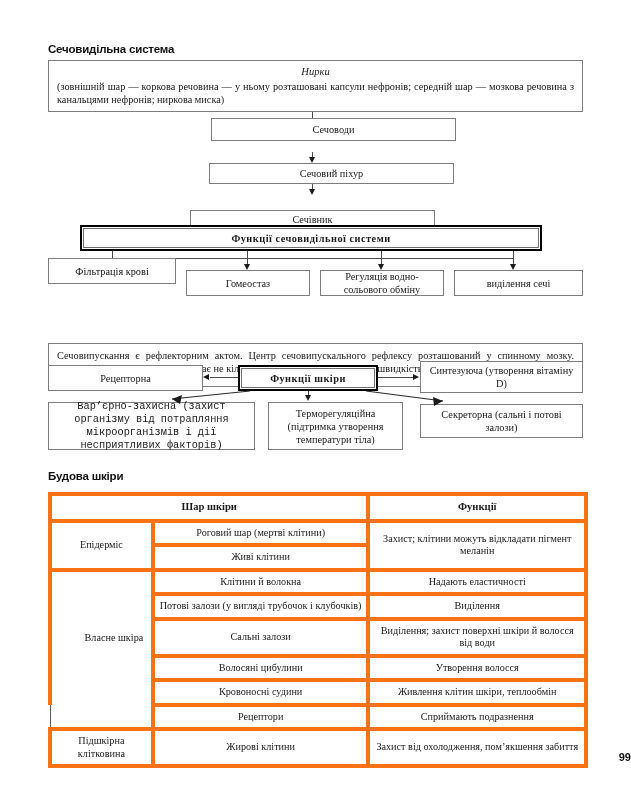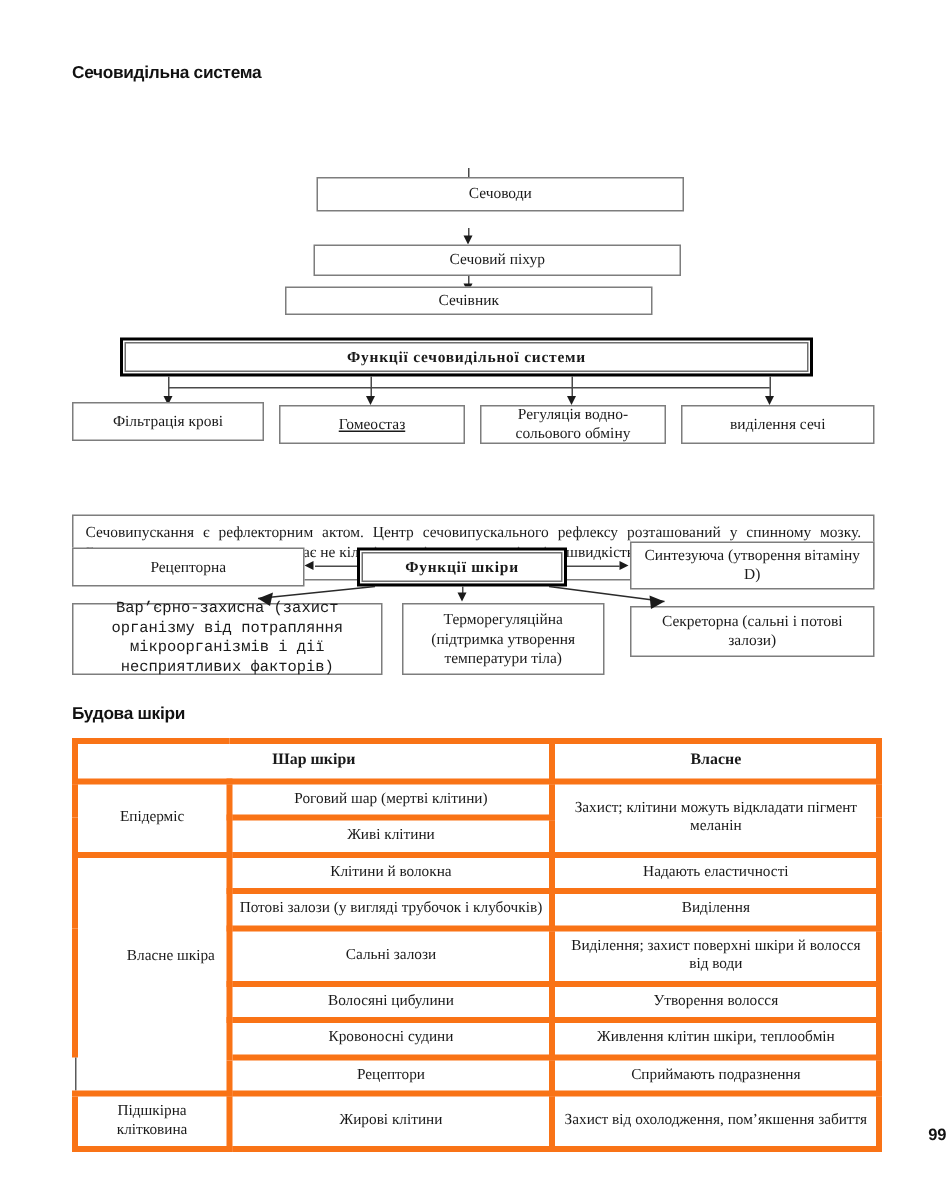--- a/index.html
+++ b/index.html
@@ -76,52 +76,56 @@
     font-weight:bold;font-size:11px;color:#111;
   }
 </style>
 </head>
 <body>
 
 <div class="page">
 
   <div class="section-head" id="head-urinary">Сечовидільна система</div>
 
+  <div class="box center-title" style="left:48px;top:60px;width:535px;height:52px;">
+    <div class="ital">Нирки</div>
+    <div style="text-align:justify;text-align-last:left;margin-top:2px;">(зовнішній шар — коркова речовина — у ньому розташовані капсули нефронів; середній шар — мозкова речовина з канальцями нефронів; ниркова миска)</div>
+  </div>
 
   <div class="vline" style="left:312px;top:112px;height:14px;"></div>
   <div class="arrow-d" style="left:309px;top:124px;"></div>
 
   <div class="box" style="left:190px;top:118px;width:245px;height:23px;margin-left:21px;">Сечоводи</div>
   <div class="vline" style="left:312px;top:152px;height:7px;"></div>
   <div class="arrow-d" style="left:309px;top:157px;"></div>
 
   <div class="box" style="left:190px;top:163px;width:245px;height:21px;margin-left:19px;">Сечовий піхур</div>
   <div class="vline" style="left:312px;top:184px;height:7px;"></div>
   <div class="arrow-d" style="left:309px;top:189px;"></div>
 
-  <div class="box" style="left:190px;top:191px;width:245px;height:19px;">Сечівник</div>
+  <div class="box" style="left:190px;top:210px;width:245px;height:19px;">Сечівник</div>
 
   <div class="box dbl" style="left:80px;top:225px;width:462px;height:26px;">Функції сечовидільної системи</div>
 
   <div class="hline" style="left:112px;top:258px;width:401px;"></div>
   <div class="vline" style="left:112px;top:251px;height:8px;"></div>
   <div class="vline" style="left:247px;top:251px;height:8px;"></div>
   <div class="vline" style="left:381px;top:251px;height:8px;"></div>
   <div class="vline" style="left:513px;top:251px;height:8px;"></div>
   <div class="vline" style="left:112px;top:258px;height:8px;"></div>
   <div class="vline" style="left:247px;top:258px;height:8px;"></div>
   <div class="vline" style="left:381px;top:258px;height:8px;"></div>
   <div class="vline" style="left:513px;top:258px;height:8px;"></div>
   <div class="arrow-d" style="left:109px;top:264px;"></div>
   <div class="arrow-d" style="left:244px;top:264px;"></div>
   <div class="arrow-d" style="left:378px;top:264px;"></div>
   <div class="arrow-d" style="left:510px;top:264px;"></div>
 
-  <div class="box" style="left:48px;top:268px;width:128px;height:26px;">Фільтрація крові</div>
-  <div class="box" style="left:186px;top:270px;width:124px;height:26px;text-decoration:underline;">Гомеостаз</div>
+  <div class="box" style="left:48px;top:258px;width:128px;height:26px;">Фільтрація крові</div>
+  <div class="box" style="left:186px;top:270px;width:124px;height:26px;">Гомеостаз</div>
   <div class="box" style="left:320px;top:270px;width:124px;height:26px;">Регуляція водно-сольового обміну</div>
   <div class="box" style="left:454px;top:270px;width:129px;height:26px;">виділення сечі</div>
 
   <div class="box justify" style="left:48px;top:303px;width:535px;height:44px;">Сечовипускання є рефлекторним актом. Центр сечовипускального рефлексу розташований у спинному мозку. Безумовним подразником виступає не кількість сечі у сечовому піхурі, а швидкість його наповнення</div>
 
   <div class="box" style="left:48px;top:365px;width:155px;height:26px;">Рецепторна</div>
 
   <div class="box dbl" style="left:238px;top:365px;width:140px;height:26px;">Функції шкіри</div>
 
   <div class="box" style="left:420px;top:361px;width:163px;height:32px;">Синтезуюча (утворення вітаміну D)</div>
@@ -147,21 +151,21 @@
     <line x1="366" y1="391" x2="443" y2="401" stroke="#2a2a2a" stroke-width="1.1"></line>
     <polygon points="443,401 433,397 434,406" fill="#1b1b1b"></polygon>
   </svg>
 
   <div class="section-head" id="head-skin">Будова шкіри</div>
 
   <table class="skin">
     <thead>
       <tr>
         <th colspan="2">Шар шкіри</th>
-        <th>Власне</th>
+        <th>Функції</th>
       </tr>
     </thead>
     <tbody>
       <tr>
         <td class="c-layer" rowspan="2">Епідерміс</td>
         <td class="c-part">Роговий шар (мертві клітини)</td>
         <td class="c-func" rowspan="2">Захист; клітини можуть відкладати пігмент меланін</td>
       </tr>
       <tr>
         <td>Живі клітини</td>

